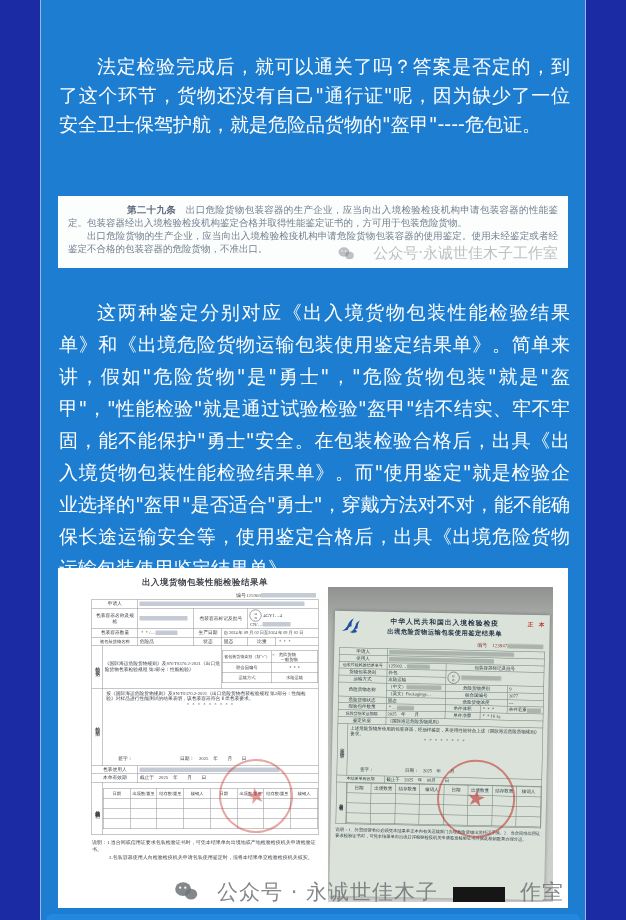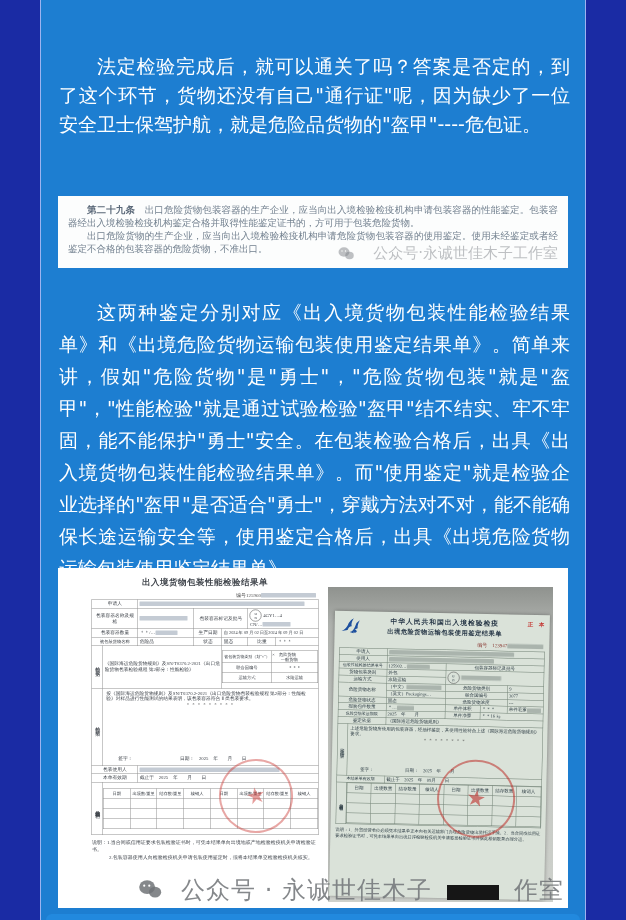--- a/index.html
+++ b/index.html
@@ -13,24 +13,24 @@
   .intro p{margin:0;text-indent:2em;}
   .bodytext{position:absolute;left:18px;right:15px;top:296px;margin:0;color:#ffffff;
             font-size:19px;line-height:32px;text-align:justify;text-indent:2em;}
   
   .law-card{position:absolute;left:17px;right:17px;top:196px;height:72px;background:#fcfdfd;
             overflow:hidden;}
   .law-card p{margin:0;padding:0 10px;font-family:"Liberation Serif",serif;font-size:9.5px;
               line-height:13px;color:#72808f;text-align:justify;}
   .law-card p.first{padding-top:8px;text-indent:2em;}
   .law-card p.second{text-indent:2em;}
-  .law-card b{color:#5a6878;}
+  .law-card b{color:#5a6878;margin-left:40px;}
   .wm{display:flex;align-items:center;gap:18px;white-space:nowrap;}
   .wm-small{position:absolute;right:10px;bottom:5px;font-size:15px;color:rgba(128,132,138,.5);}
-  .wm-big{position:absolute;right:4px;bottom:2px;font-size:24px;color:rgba(112,115,119,.85);
+  .wm-big{position:absolute;right:4px;bottom:2px;font-size:21px;color:rgba(112,115,119,.85);
           letter-spacing:1px;}
   .wm svg{flex:0 0 auto;}
   .redact-black{display:inline-block;width:52px;height:15px;background:#161616;margin:0 -3px;
                 transform:translateY(2px);}
   
   .certs{position:absolute;left:17px;right:17px;top:568px;height:340px;background:#ffffff;
          overflow:hidden;}
   
   .cert-left{position:absolute;left:28px;top:3px;width:238px;height:332px;overflow:hidden;}
   .clx{width:476px;height:664px;transform:scale(.5);transform-origin:0 0;position:relative;

